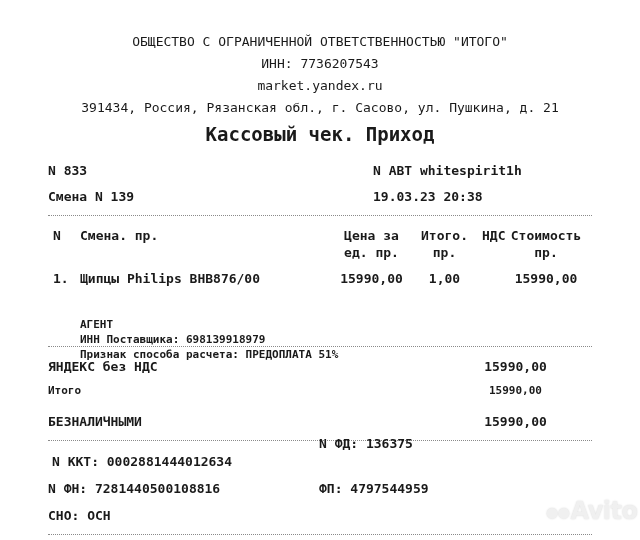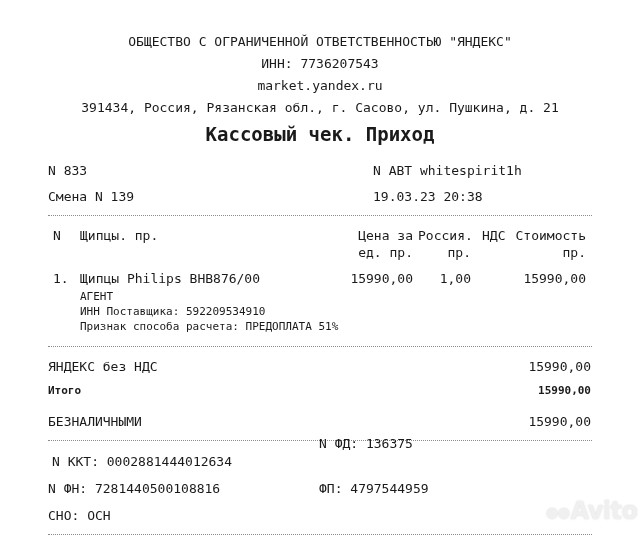--- a/index.html
+++ b/index.html
@@ -5,65 +5,65 @@
   html, body { margin: 0; padding: 0; }
   body {
     width: 640px; height: 540px; overflow: hidden;
     background: #ffffff;
     font-family: "DejaVu Sans Mono", "Liberation Mono", monospace;
     color: #1a1a1a;
     position: relative;
   }
   .hdr-line { position: absolute; left: 0; width: 640px; text-align: center; font-size: 13px; }
   .title { position: absolute; left: 0; width: 640px; text-align: center; font-size: 19px; font-weight: bold; }
-  .t { position: absolute; font-size: 13px; white-space: nowrap; }
-  .sm { font-size: 11px; }
-  .r { text-align: right; }
+  .t { position: absolute; font-size: 13px; white-space: nowrap; font-weight: bold; }
+  .sm { font-size: 11px; margin-top: 28px; }
+  .r { text-align: center; }
   .b { font-weight: bold; font-size: 11px; }
   .divider { position: absolute; left: 48px; width: 544px; height: 0; border-top: 1px dotted #8a8a8a; }
   .watermark { position: absolute; left: 546px; top: 497px; font-family: "DejaVu Sans", sans-serif; font-size: 24px; font-weight: bold; color: #f0f0f0; text-shadow: 0 0 2px #d8d8d8; letter-spacing: -0.5px; }
   .watermark .dots { font-size: 14px; vertical-align: middle; margin-right: 1px; }
 </style>
 </head>
 <body>
 
-<div class="hdr-line" style="top:34px">ОБЩЕСТВО С ОГРАНИЧЕННОЙ ОТВЕТСТВЕННОСТЬЮ "ЯНДЕКС"</div>
+<div class="hdr-line" style="top:34px">ОБЩЕСТВО С ОГРАНИЧЕННОЙ ОТВЕТСТВЕННОСТЬЮ "ИТОГО"</div>
 <div class="hdr-line" style="top:56px">ИНН: 7736207543</div>
 <div class="hdr-line" style="top:78px">market.yandex.ru</div>
 <div class="hdr-line" style="top:100px">391434, Россия, Рязанская обл., г. Сасово, ул. Пушкина, д. 21</div>
 
 <div class="title" style="top:123px">Кассовый чек. Приход</div>
 
 <div class="t" style="left:48px; top:163px">N 833</div>
 <div class="t" style="left:373px; top:163px">N АВТ whitespirit1h</div>
 <div class="t" style="left:48px; top:189px">Смена N 139</div>
 <div class="t" style="left:373px; top:189px">19.03.23 20:38</div>
 
 <div class="divider" style="top:215px"></div>
 
 <div>
   <div class="t" style="left:53px; top:228px">N</div>
-  <div class="t" style="left:80px; top:228px">Щипцы. пр.</div>
+  <div class="t" style="left:80px; top:228px">Смена. пр.</div>
   <div class="t r" style="left:330px; width:83px; top:228px">Цена за</div>
   <div class="t r" style="left:330px; width:83px; top:245px">ед. пр.</div>
-  <div class="t r" style="left:418px; width:53px; top:228px">Россия.</div>
+  <div class="t r" style="left:418px; width:53px; top:228px">Итого.</div>
   <div class="t r" style="left:418px; width:53px; top:245px">пр.</div>
   <div class="t" style="left:482px; top:228px">НДС</div>
   <div class="t r" style="left:506px; width:80px; top:228px">Стоимость</div>
   <div class="t r" style="left:506px; width:80px; top:245px">пр.</div>
 </div>
 
 <div>
   <div class="t" style="left:53px; top:271px">1.</div>
   <div class="t" style="left:80px; top:271px">Щипцы Philips BHB876/00</div>
   <div class="t r" style="left:330px; width:83px; top:271px">15990,00</div>
   <div class="t r" style="left:418px; width:53px; top:271px">1,00</div>
   <div class="t r" style="left:506px; width:80px; top:271px">15990,00</div>
   <div class="t sm" style="left:80px; top:290px">АГЕНТ</div>
-  <div class="t sm" style="left:80px; top:305px">ИНН Поставщика: 592209534910</div>
+  <div class="t sm" style="left:80px; top:305px">ИНН Поставщика: 698139918979</div>
   <div class="t sm" style="left:80px; top:320px">Признак способа расчета: ПРЕДОПЛАТА 51%</div>
 </div>
 
 <div class="divider" style="top:346px"></div>
 
 <div class="t" style="left:48px; top:359px">ЯНДЕКС без НДС</div>
 <div class="t r" style="left:440px; width:151px; top:359px">15990,00</div>
 <div class="t b" style="left:48px; top:384px">Итого</div>
 <div class="t b r" style="left:440px; width:151px; top:384px">15990,00</div>
 <div class="t" style="left:48px; top:414px">БЕЗНАЛИЧНЫМИ</div>

